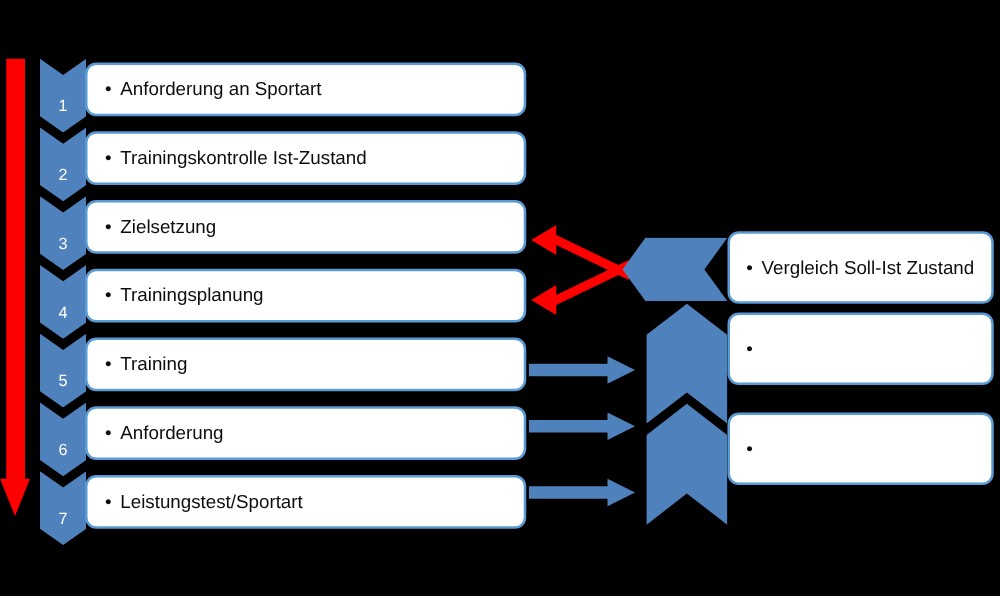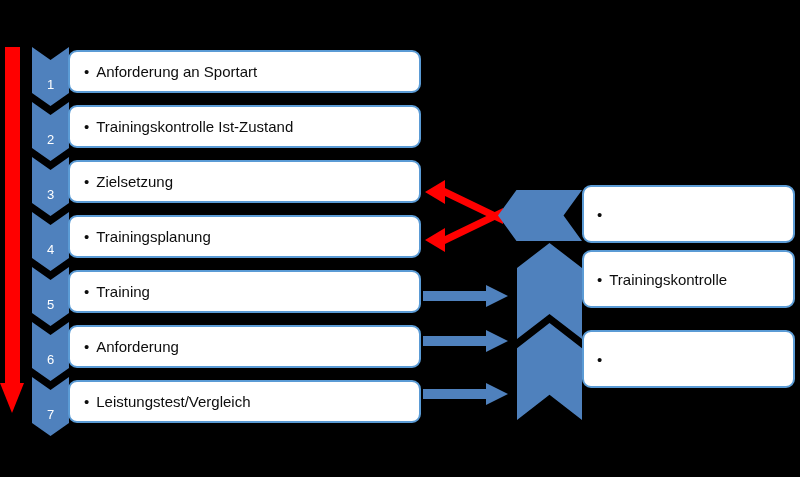--- a/index.html
+++ b/index.html
@@ -172,21 +172,21 @@
   <div class="step-box" style="top:270px">
       <span class="bullet">•</span>
       <span>Training</span>
     </div>
   <div class="step-box" style="top:325px">
       <span class="bullet">•</span>
       <span>Anforderung</span>
     </div>
   <div class="step-box" style="top:380px">
       <span class="bullet">•</span>
-      <span>Leistungstest/Vergleich</span>
+      <span>Leistungstest/Sportart</span>
     </div>
 
   <svg id="red-v-arrows" width="95" height="75" viewBox="0 0 95 75">
     <g fill="#FF0000">
       <polygon points="88,38 30,10 30,2 10,14 30,26 30,18 88,46"></polygon>
       <polygon points="88,38 30,66 30,74 10,62 30,50 30,58 88,30"></polygon>
     </g>
   </svg>
 
   <svg class="blue-arrow" style="top:285px" width="85" height="22" viewBox="0 0 85 22">
@@ -198,22 +198,22 @@
   <svg class="blue-arrow" style="top:383px" width="85" height="22" viewBox="0 0 85 22">
     <polygon points="0,6 63,6 63,0 85,11 63,22 63,16 0,16" fill="#4F81BD"></polygon>
   </svg>
 
   <div id="left-chevron-top"></div>
   <div class="up-chevron" style="top:243px; height:96px"></div>
   <div class="up-chevron" style="top:323px; height:97px"></div>
 
   <div class="right-box" style="top:185px">
       <span class="bullet">•</span>
+      <span>Vergleich Soll-Ist Zustand</span>
     </div>
   <div class="right-box" style="top:250px">
       <span class="bullet">•</span>
-      <span>Trainingskontrolle</span>
     </div>
   <div class="right-box" style="top:330px">
       <span class="bullet">•</span>
     </div>
 
 </div>
 
 </body></html>

